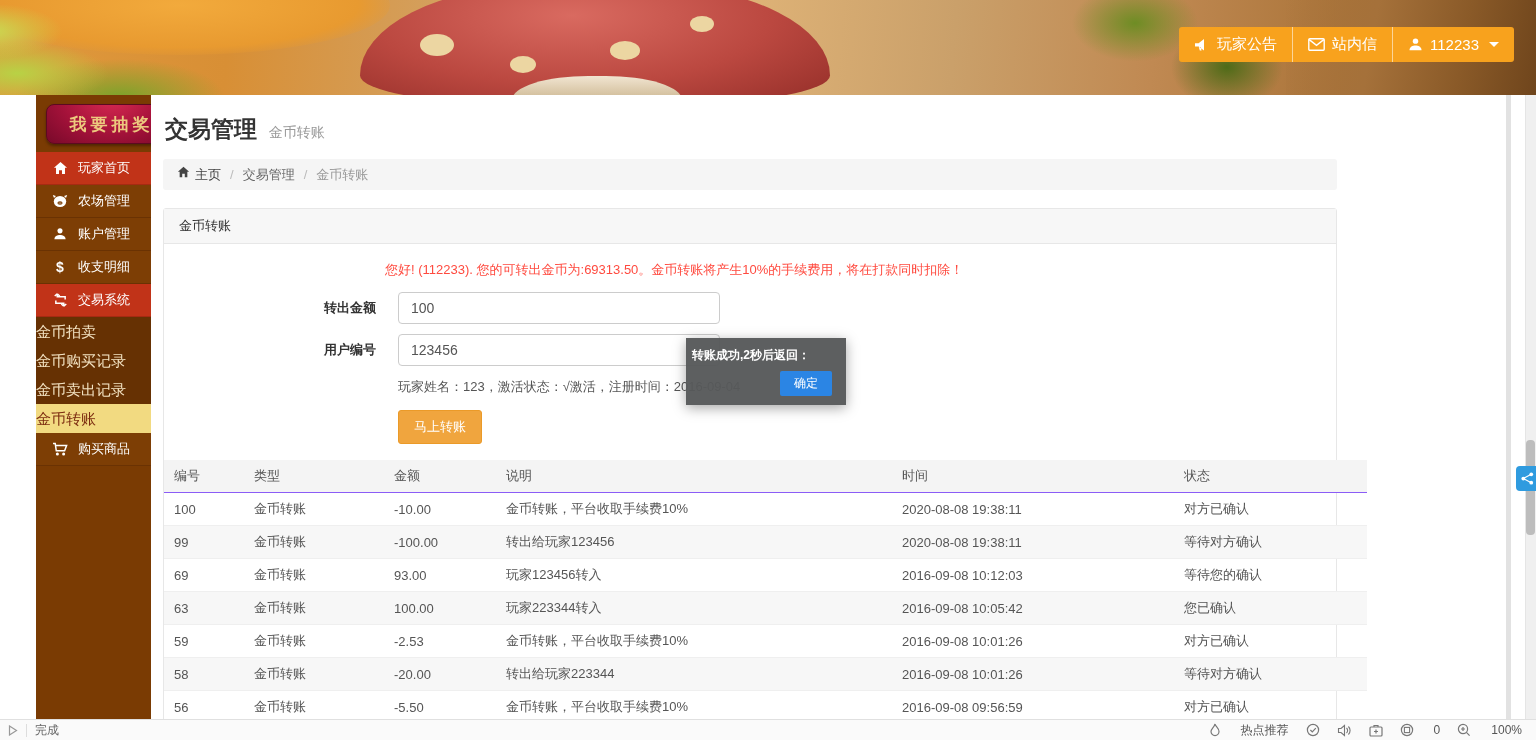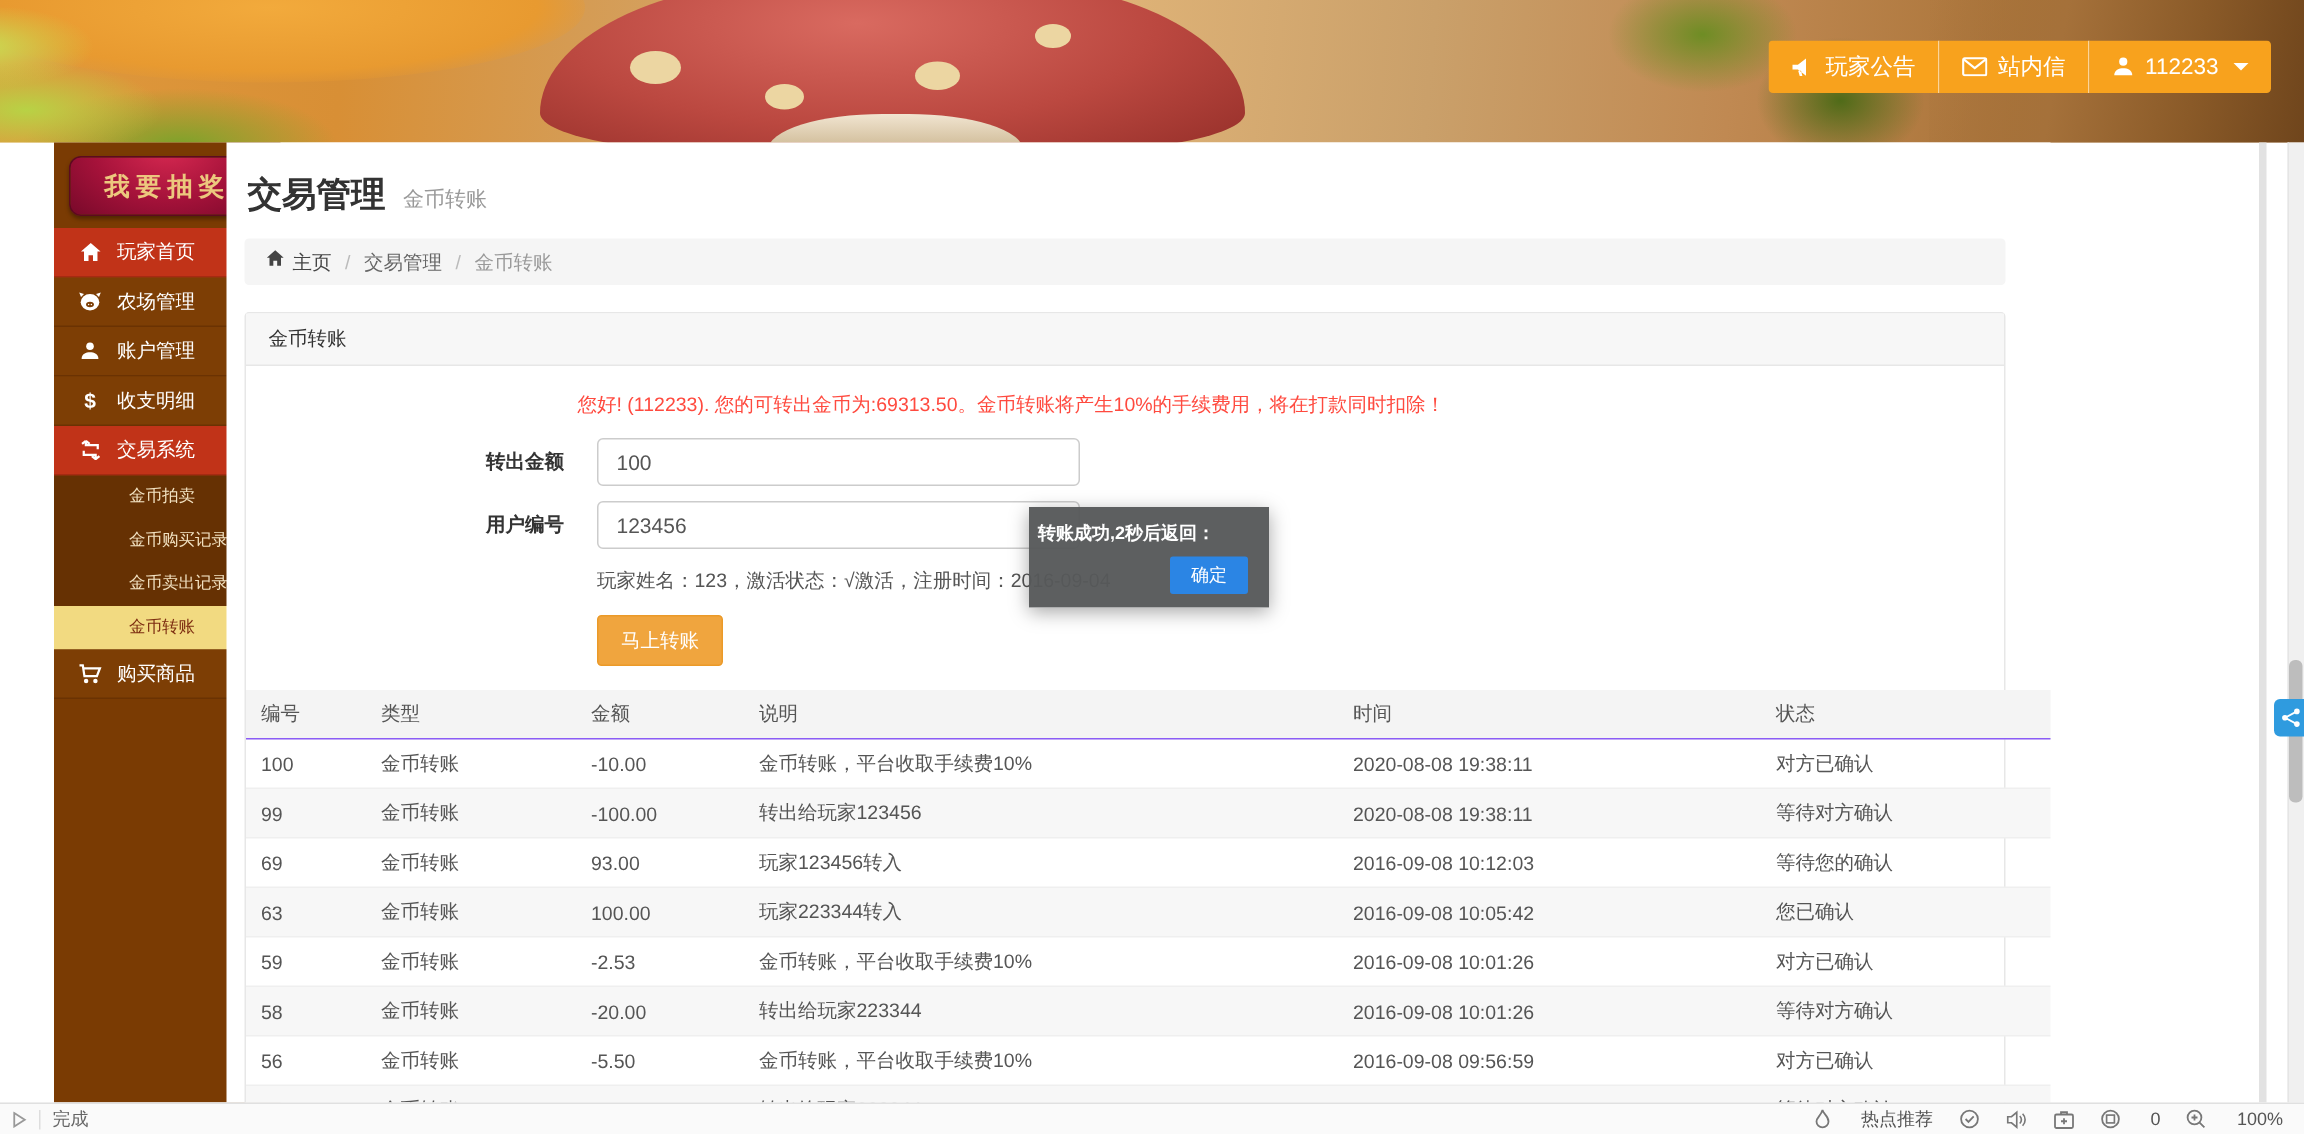--- a/index.html
+++ b/index.html
@@ -37,21 +37,21 @@
   .sidebar { position:absolute; left:0; top:95px; width:151px; height:640px; background:#7a3b03;margin-left:36px; }
   .lottery-btn { margin:9px 10px 8px 10px; height:40px; line-height:40px; text-align:center;
     background:radial-gradient(ellipse at 50% -20%, #d92a52 0%, #a5123a 55%, #78092a 100%);
     border:1px solid #5c0a20; border-radius:8px; color:#ecc87e; font-size:17px; font-weight:bold; letter-spacing:4px; cursor:pointer; box-shadow:0 2px 3px rgba(0,0,0,.35); }
   .side-item { display:flex; align-items:center; height:33px; padding:0 12px 0 16px; color:#fff; font-size:13px; cursor:pointer; border-bottom:1px solid #6a3203; background:#7d3e05; }
   .side-item.red { background:#c13318; border-bottom:1px solid #a52a12; }
   .side-icon { width:16px; height:16px; margin-right:10px; display:flex; align-items:center; justify-content:center; flex:none; }
   .side-label { flex:1; }
   .chev { opacity:.95; display:flex; }
   .submenu { background:#663103; }
-  .sub-item { height:29px; line-height:29px; padding-left:50px; color:#f3e3c3; font-size:11px; cursor:pointer; }
+  .sub-item { height:29px; line-height:29px; color:#f3e3c3; font-size:15px; cursor:pointer; }
   .sub-item.active { background:#f2da81; color:#7c2c10; }
   .dollar-glyph { color:#fff; font-weight:bold; font-size:14px; }
 
   
   .main { position:absolute; left:151px; top:95px; width:1216px; height:640px; background:#fff; padding:0 30px 0 12px; overflow:hidden; }
   .page-head { margin:19px 0 14px 2px; }
   .page-title { font-size:23px; color:#333; font-weight:bold; display:inline; }
   .page-subtitle { font-size:14px; color:#999; margin-left:8px; }
   .breadcrumb { height:31px; background:#f5f5f5; border-radius:3px; display:flex; align-items:center; padding:0 14px; font-size:13px; color:#777; margin-bottom:18px; }
   .breadcrumb .bc-home { display:flex; gap:5px; color:#444; cursor:pointer; }
@@ -80,21 +80,21 @@
   .modal-msg { color:#fff; font-weight:bold; font-size:12px; white-space:nowrap; padding:9px 0 0 6px; }
   .modal-ok { position:absolute; right:14px; bottom:9px; background:#2b85e4; color:#fff; border:none; font-size:12px; padding:4px 14px; border-radius:2px; cursor:pointer; font-family:inherit; }
 
   
   .inner-scroll { position:absolute; right:25px; top:95px; bottom:21px; width:5px; background:#e2e2e2; }
   .scrollbar { position:absolute; right:0; top:95px; bottom:21px; width:11px; background:#f0f0f0; border-left:1px solid #e5e5e5; }
   .scroll-thumb { position:absolute; right:1px; top:345px; width:9px; height:95px; background:#bdbdbd; border-radius:4px; cursor:grab; }
   .share-fab { position:absolute; right:-6px; top:466px; width:26px; height:25px; background:#2f9bdf; border-radius:4px 0 0 4px; display:flex; align-items:center; padding-left:4px; cursor:pointer; z-index:60; }
 
   
-  .statusbar { position:absolute; left:0; bottom:0; width:1536px; height:21px; background:#fafafa; border-top:1px solid #e0e0e0; display:flex; align-items:center; font-size:12px; color:#666; z-index:70; }
+  .statusbar { position:absolute; left:0; bottom:16px; width:1536px; height:21px; background:#fafafa; border-top:1px solid #e0e0e0; display:flex; align-items:center; font-size:12px; color:#666; z-index:70; }
   .sb-left { display:flex; align-items:center; gap:8px; padding-left:8px; }
   .sb-divider { width:1px; height:13px; background:#ddd; }
   .sb-right { margin-left:auto; display:flex; align-items:center; gap:17px; padding-right:14px; color:#555; }
   .sb-item { display:flex; align-items:center; gap:20px; cursor:pointer; }
   svg.ic { display:block; }
 </style>
 </head>
 <body>
 
 <div class="page">

